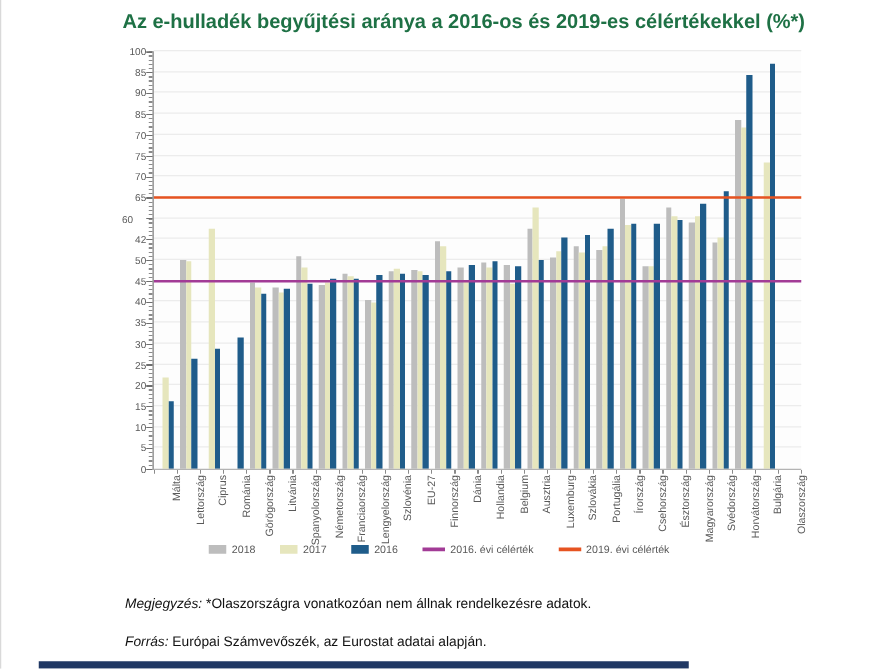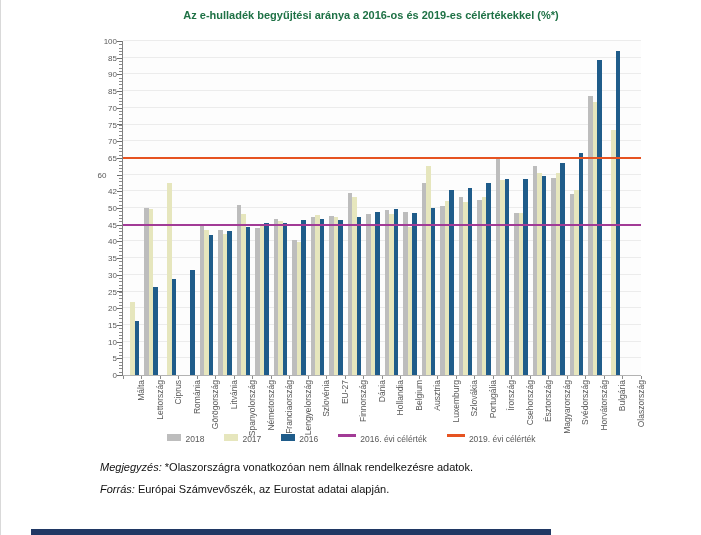--- a/index.html
+++ b/index.html
@@ -1,19 +1,19 @@
 <!DOCTYPE html>
 <html><head>
 <meta charset="utf-8">
 <style>
   html,body{margin:0;padding:0;background:#fff;}
   #page{position:relative;width:701px;height:535px;background:#fff;border-left:1px solid #d9d9d9;
         font-family:"Liberation Sans",sans-serif;overflow:hidden;}
   #title{position:absolute;top:9px;left:50px;width:640px;text-align:center;
-         font-size:11px;font-weight:bold;color:#1e7145;}
+         font-size:16px;font-weight:bold;color:#1e7145;}
   
   #chart{position:absolute;left:0;top:0;width:701px;height:460px;}
   #plot{position:absolute;left:122px;top:41px;width:518px;height:334px;background:#fdfdfd;}
   .gridline{position:absolute;left:0;width:100%;height:1px;background:#ececec;}
   #yaxis-line{position:absolute;left:121px;top:41px;width:1px;height:335px;background:#808080;}
   #yticks-minor{position:absolute;left:118px;top:41px;width:3px;height:334px;
     background:repeating-linear-gradient(to bottom,#8a8a8a 0 1px,transparent 1px 3.34px);}
   #yticks-major{position:absolute;left:116px;top:41px;width:5px;height:335px;
     background:repeating-linear-gradient(to bottom,#6e6e6e 0 1px,transparent 1px 16.7px);}
   #xaxis-line{position:absolute;left:122px;top:375px;width:518px;height:1px;background:#b3b3b3;}
@@ -23,27 +23,27 @@
           font-size:8px;color:#595959;transform:translateY(-4px);}
   .bar{position:absolute;bottom:0;width:4.5px;}
   .target-line{position:absolute;left:0;width:100%;height:2px;}
   .xlabel{position:absolute;top:4px;white-space:nowrap;font-size:8.5px;color:#595959;
           transform:rotate(-90deg) translateX(-100%);transform-origin:top left;}
   #xlabels{position:absolute;left:122px;top:376px;width:518px;height:60px;}
   
   #legend{position:absolute;left:0;top:434px;width:701px;display:flex;
           justify-content:center;align-items:center;gap:20px;
           font-size:8.5px;color:#595959;}
-  .legend-item{display:flex;align-items:flex-start;gap:4px;}
+  .legend-item{display:flex;align-items:center;gap:4px;}
   .legend-swatch{display:inline-block;width:14px;height:7px;}
   .legend-line{display:inline-block;width:18px;height:3px;}
   
   #notes{position:absolute;left:99px;top:460px;width:575px;font-size:11px;color:#111;}
   #footnote{margin:0 0 14px 0;line-height:1.35;}
-  .note-line{margin:0 0 7px 0;line-height:1.35;}
+  .note-line{margin:16px 0 7px 0;line-height:1.35;}
   .note-label{font-style:italic;}
   #bottom-strip{position:absolute;left:30px;bottom:0;width:520px;height:6px;background:#203864;}
 </style>
 </head>
 <body>
 
 <div id="page">
   <div id="title">Az e-hulladék begyűjtési aránya a 2016-os és 2019-es célértékekkel (%*)</div>
 
   <div id="chart">

